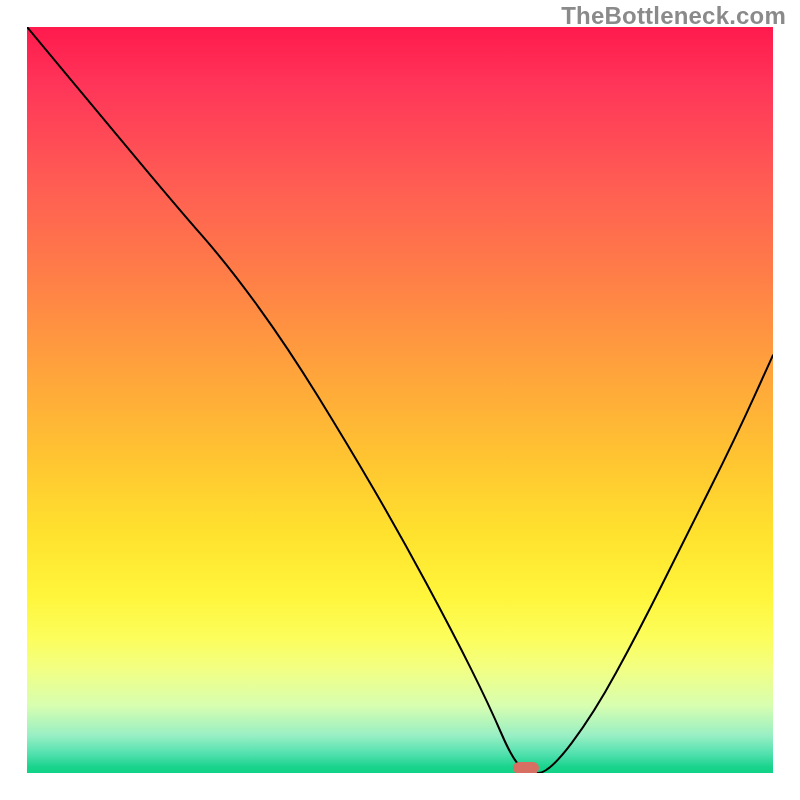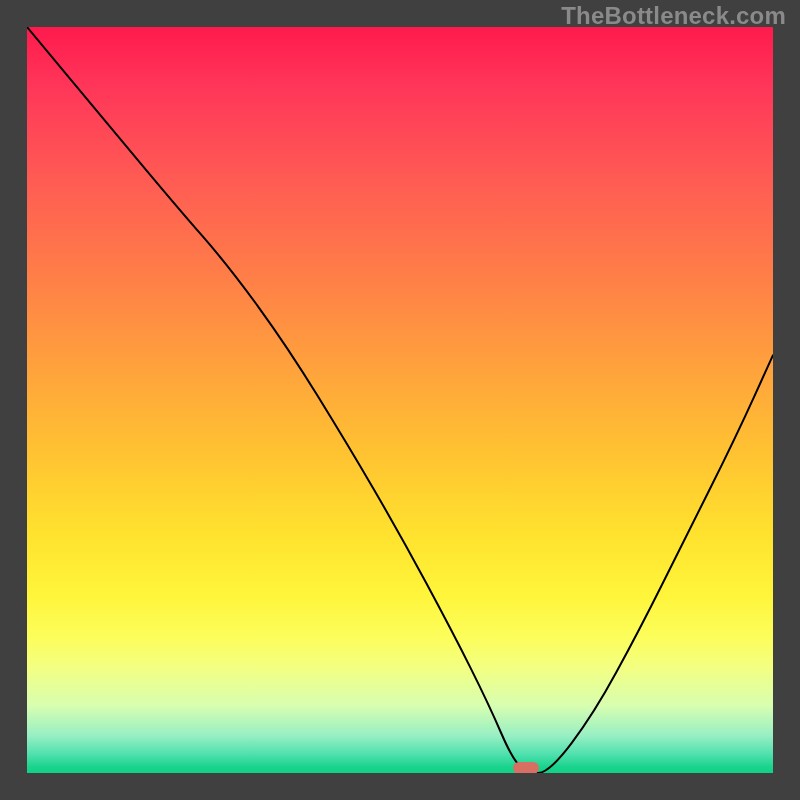--- a/index.html
+++ b/index.html
@@ -7,21 +7,21 @@
     padding: 0;
     width: 800px;
     height: 800px;
     background: #000;
     overflow: hidden;
   }
   .container {
     position: relative;
     width: 800px;
     height: 800px;
-    background: #404040;
+    background: #ffffff;
   }
   .watermark {
     position: absolute;
     top: 2px;
     right: 14px;
     font-family: Arial, Helvetica, sans-serif;
     font-size: 24px;
     font-weight: 600;
     color: #8a8a8a;
     letter-spacing: 0.2px;

